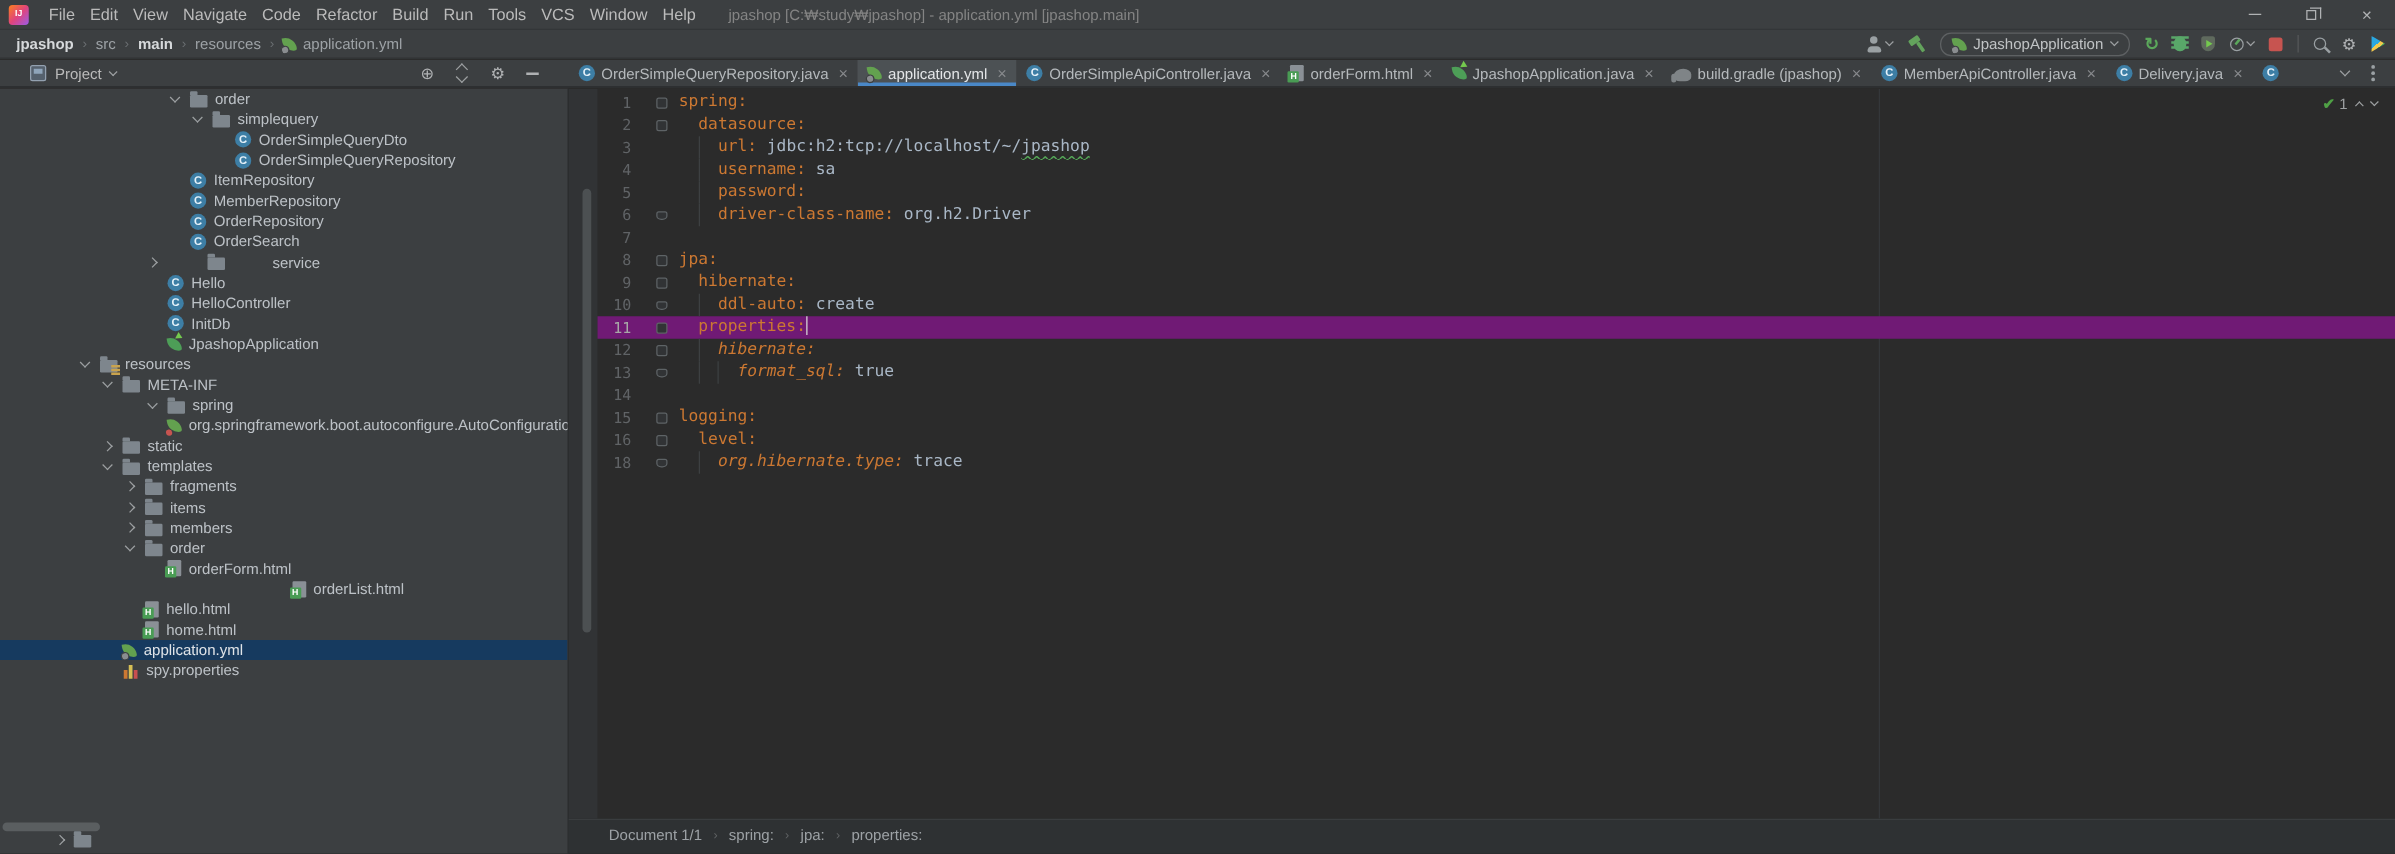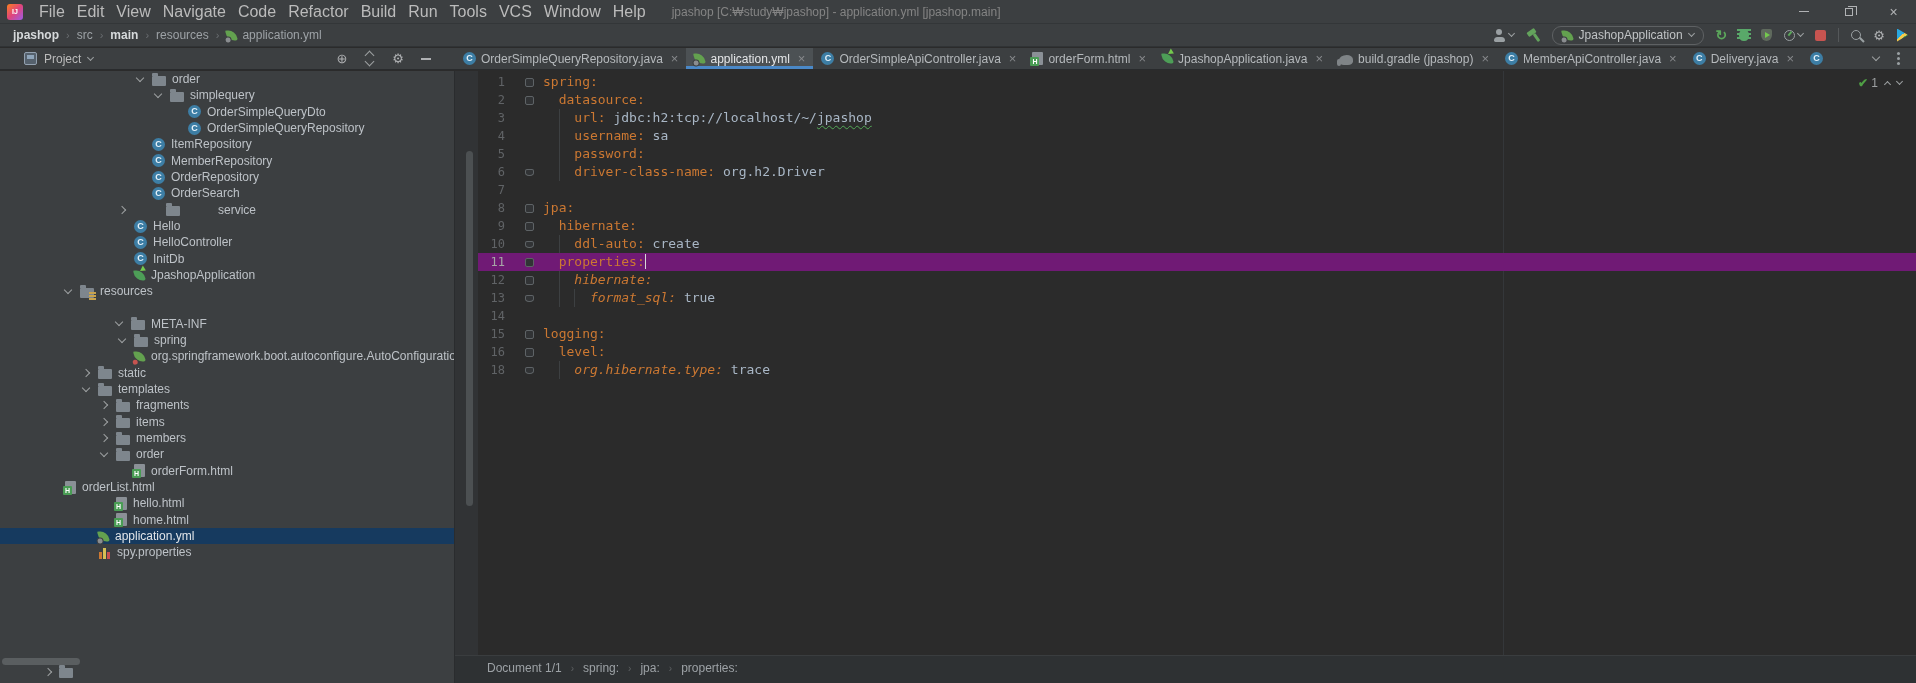--- a/index.html
+++ b/index.html
@@ -5,21 +5,21 @@
   * { margin:0; padding:0; box-sizing:border-box; }
   html,body { width:1916px; height:683px; overflow:hidden; }
   body { background:#2b2b2b; font-family:"Liberation Sans",sans-serif; font-size:12px; color:#bbbbbb; position:relative; }
 
   
   #titlebar { position:absolute; top:0; left:0; right:0; height:24px; background:#3c3f41;
               border-bottom:1px solid #333638; display:flex; align-items:center; }
   .logo { width:16px; height:16px; margin:0 10px 0 7px; border-radius:3px; flex:none;
           background:linear-gradient(135deg,#fc801d 0%,#e0447c 50%,#9c5ce8 100%);
           color:#fff; font-size:7px; font-weight:bold; display:flex; align-items:center; justify-content:center; }
-  .menu-item { padding:0 6px; line-height:23px; color:#bbbbbb; font-size:16px; }
+  .menu-item { padding:0 6px; line-height:23px; color:#bbbbbb; font-size:13px; }
   .win-title { color:#848484; margin-left:20px; font-size:12px; white-space:nowrap; }
   .win-controls { position:absolute; right:0; top:0; height:23px; display:flex; }
   .win-btn { width:45px; display:flex; align-items:center; justify-content:center; color:#b0b2b4; }
   .i-winmin { width:10px; height:1px; background:#b0b2b4; display:inline-block; }
   .i-winmax { width:8px; height:8px; border:1px solid #b0b2b4; position:relative; display:inline-block; }
   .i-winmax::before { content:""; position:absolute; top:-3px; left:2px; width:8px; height:8px; border:1px solid #b0b2b4; border-bottom:none; border-left:none; }
   .i-winclose { font-size:14px; line-height:14px; }
 
   
   #crumbbar { position:absolute; top:24px; left:0; right:0; height:23px; background:#3c3f41;
@@ -349,21 +349,21 @@
         <span class="ic i-leaf boot"></span>
         <span class="tlabel">JpashopApplication</span>
       </div>
       <div class="trow" style="padding-left: 63px;">
         <span class="chevslot">
           <span class="chev down"></span>
         </span>
         <span class="ic i-folder res"></span>
         <span class="tlabel">resources</span>
       </div>
-      <div class="trow" style="padding-left: 114px; margin-top: 16px;">
+      <div class="trow" style="padding-left: 81px;">
         <span class="chevslot">
           <span class="chev down"></span>
         </span>
         <span class="ic i-folder"></span>
         <span class="tlabel">META-INF</span>
       </div>
       <div class="trow" style="padding-left: 117px; text-align: center;">
         <span class="chevslot">
           <span class="chev down"></span>
         </span>
@@ -415,21 +415,21 @@
           <span class="chev down"></span>
         </span>
         <span class="ic i-folder"></span>
         <span class="tlabel">order</span>
       </div>
       <div class="trow" style="padding-left: 117px;">
         <span class="chevslot"></span>
         <span class="ic i-html"></span>
         <span class="tlabel">orderForm.html</span>
       </div>
-      <div class="trow" style="padding-left: 48px;">
+      <div class="trow" style="padding-left: 86px; justify-content: center;">
         <span class="chevslot"></span>
         <span class="ic i-html"></span>
         <span class="tlabel">orderList.html</span>
       </div>
       <div class="trow" style="padding-left: 99px;">
         <span class="chevslot"></span>
         <span class="ic i-html"></span>
         <span class="tlabel">hello.html</span>
       </div>
       <div class="trow" style="padding-left: 99px;">

